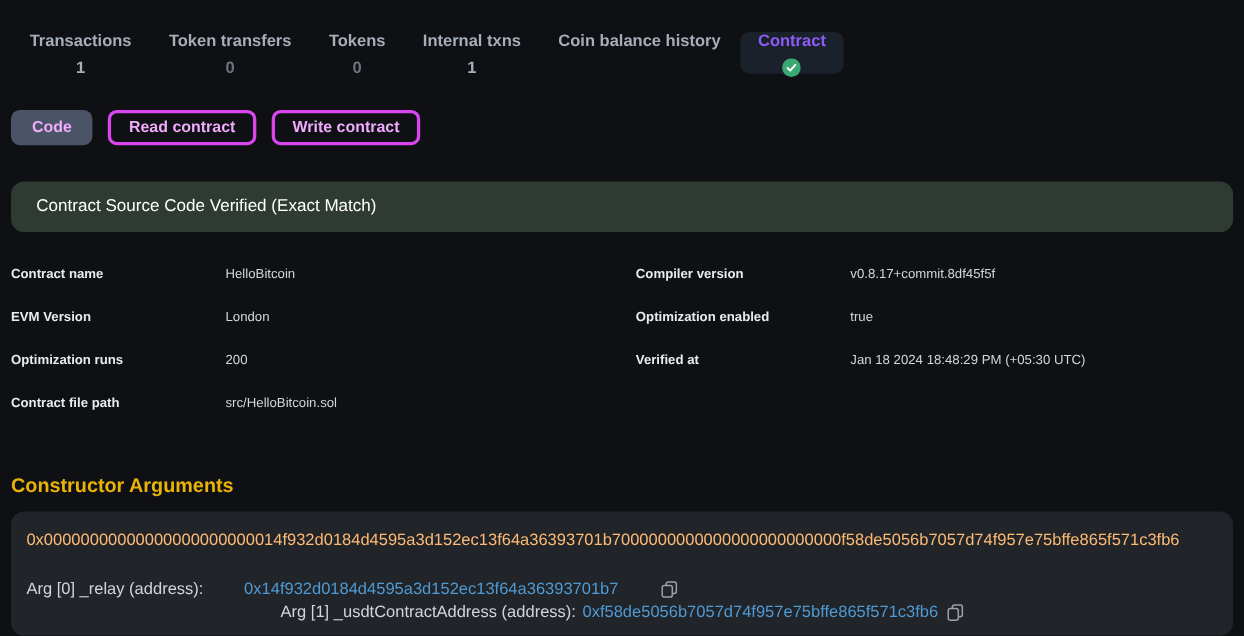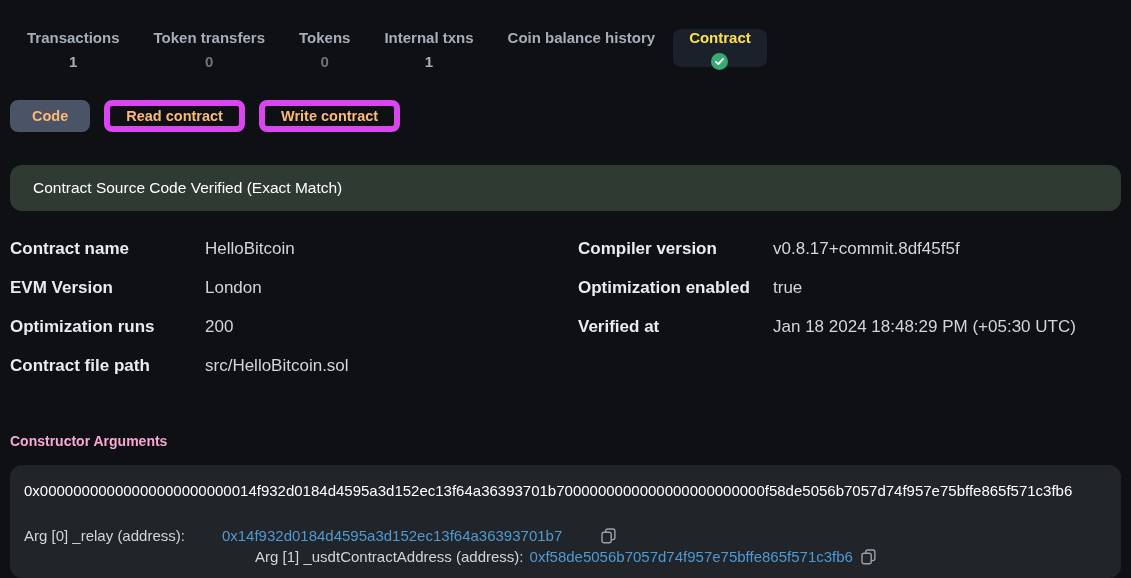--- a/index.html
+++ b/index.html
@@ -14,54 +14,54 @@
   
   .tabs { display: flex; align-items: center; gap: 2px; padding: 29px 10px 0 11px; }
   .tab {
     height: 38px; display: flex; align-items: center; gap: 7px;
     padding: 0 16px; border-radius: 8px;
     font-size: 15px; font-weight: bold; color: #a6aeb8;
     cursor: pointer; white-space: nowrap; flex-direction: column;
   }
   .tab .tab-count { font-weight: bold; color: #a6aeb8; }
   .tab .tab-count.dim { color: #6d747e; }
-  .tab.selected { background: #1b212b; color: #fde047; }
+  .tab.selected { background: #1b212b; color: #8b5cf6; }
   .check-icon { display: inline-flex; align-items: center; }
 
   
   .subtabs { display: flex; gap: 14px; margin: 33px 10px 0; }
   .subtab {
     height: 32px; padding: 0 16px; border-radius: 8px;
     display: inline-flex; align-items: center;
     font-family: "Liberation Sans", sans-serif;
-    font-size: 14.5px; font-weight: bold; color: #fdba74;
-    background: transparent; border: 6px solid #d946ef; cursor: pointer;
+    font-size: 14.5px; font-weight: bold; color: #f0abfc;
+    background: transparent; border: 3px solid #d946ef; cursor: pointer;
   }
   .subtab.active { background: #4a5466; border-color: #4a5466; }
 
   
   .banner {
     margin: 33px 10px 0; height: 46px; border-radius: 12px;
     background: #2f3a33; display: flex; align-items: center;
     padding: 0 23px; font-size: 15.5px; color: #ffffff;
   }
 
   
   .info { margin: 28px 10px 0; display: grid; grid-template-columns: 568px 1fr; }
-  .info-row { display: flex; margin-bottom: 19px; font-size: 17px; line-height: 20px; }
+  .info-row { display: flex; margin-bottom: 19px; font-size: 12px; line-height: 20px; }
   .info-label { width: 195px; flex: none; font-weight: bold; color: #e9ebee; }
   .info-value { color: #d2d5d9; white-space: nowrap; }
 
   
-  .args-title { margin: 37px 10px 0; font-size: 14px; font-weight: bold; color: #f9a8d4; line-height: 18px; }
+  .args-title { margin: 37px 10px 0; font-size: 18px; font-weight: bold; color: #eab308; line-height: 18px; }
   .args-box {
     margin: 15px 10px 0; background: #212429; border-radius: 12px;
     padding: 17px 14px 13px; width: 1111px;
   }
-  .raw-hex { font-size: 15px; line-height: 18px; color: #ffffff; white-space: nowrap; overflow: hidden; }
+  .raw-hex { font-size: 15px; line-height: 18px; color: #fdba74; white-space: nowrap; overflow: hidden; }
   .arg-line { display: flex; align-items: center; gap: 6px; font-size: 15px; line-height: 17px; color: #d2d5d9; white-space: nowrap; }
   .arg-line.first { margin-top: 27px; gap: 37px; }
   .arg-line + .arg-line { margin-top: 4px; justify-content: center; }
   .address-link { color: #4f9ad3; text-decoration: none; cursor: pointer; }
   .copy-btn { display: inline-flex; align-items: center; cursor: pointer; margin-left: 2px; }
 </style>
 </head>
 <body>
 
 <nav class="tabs">

